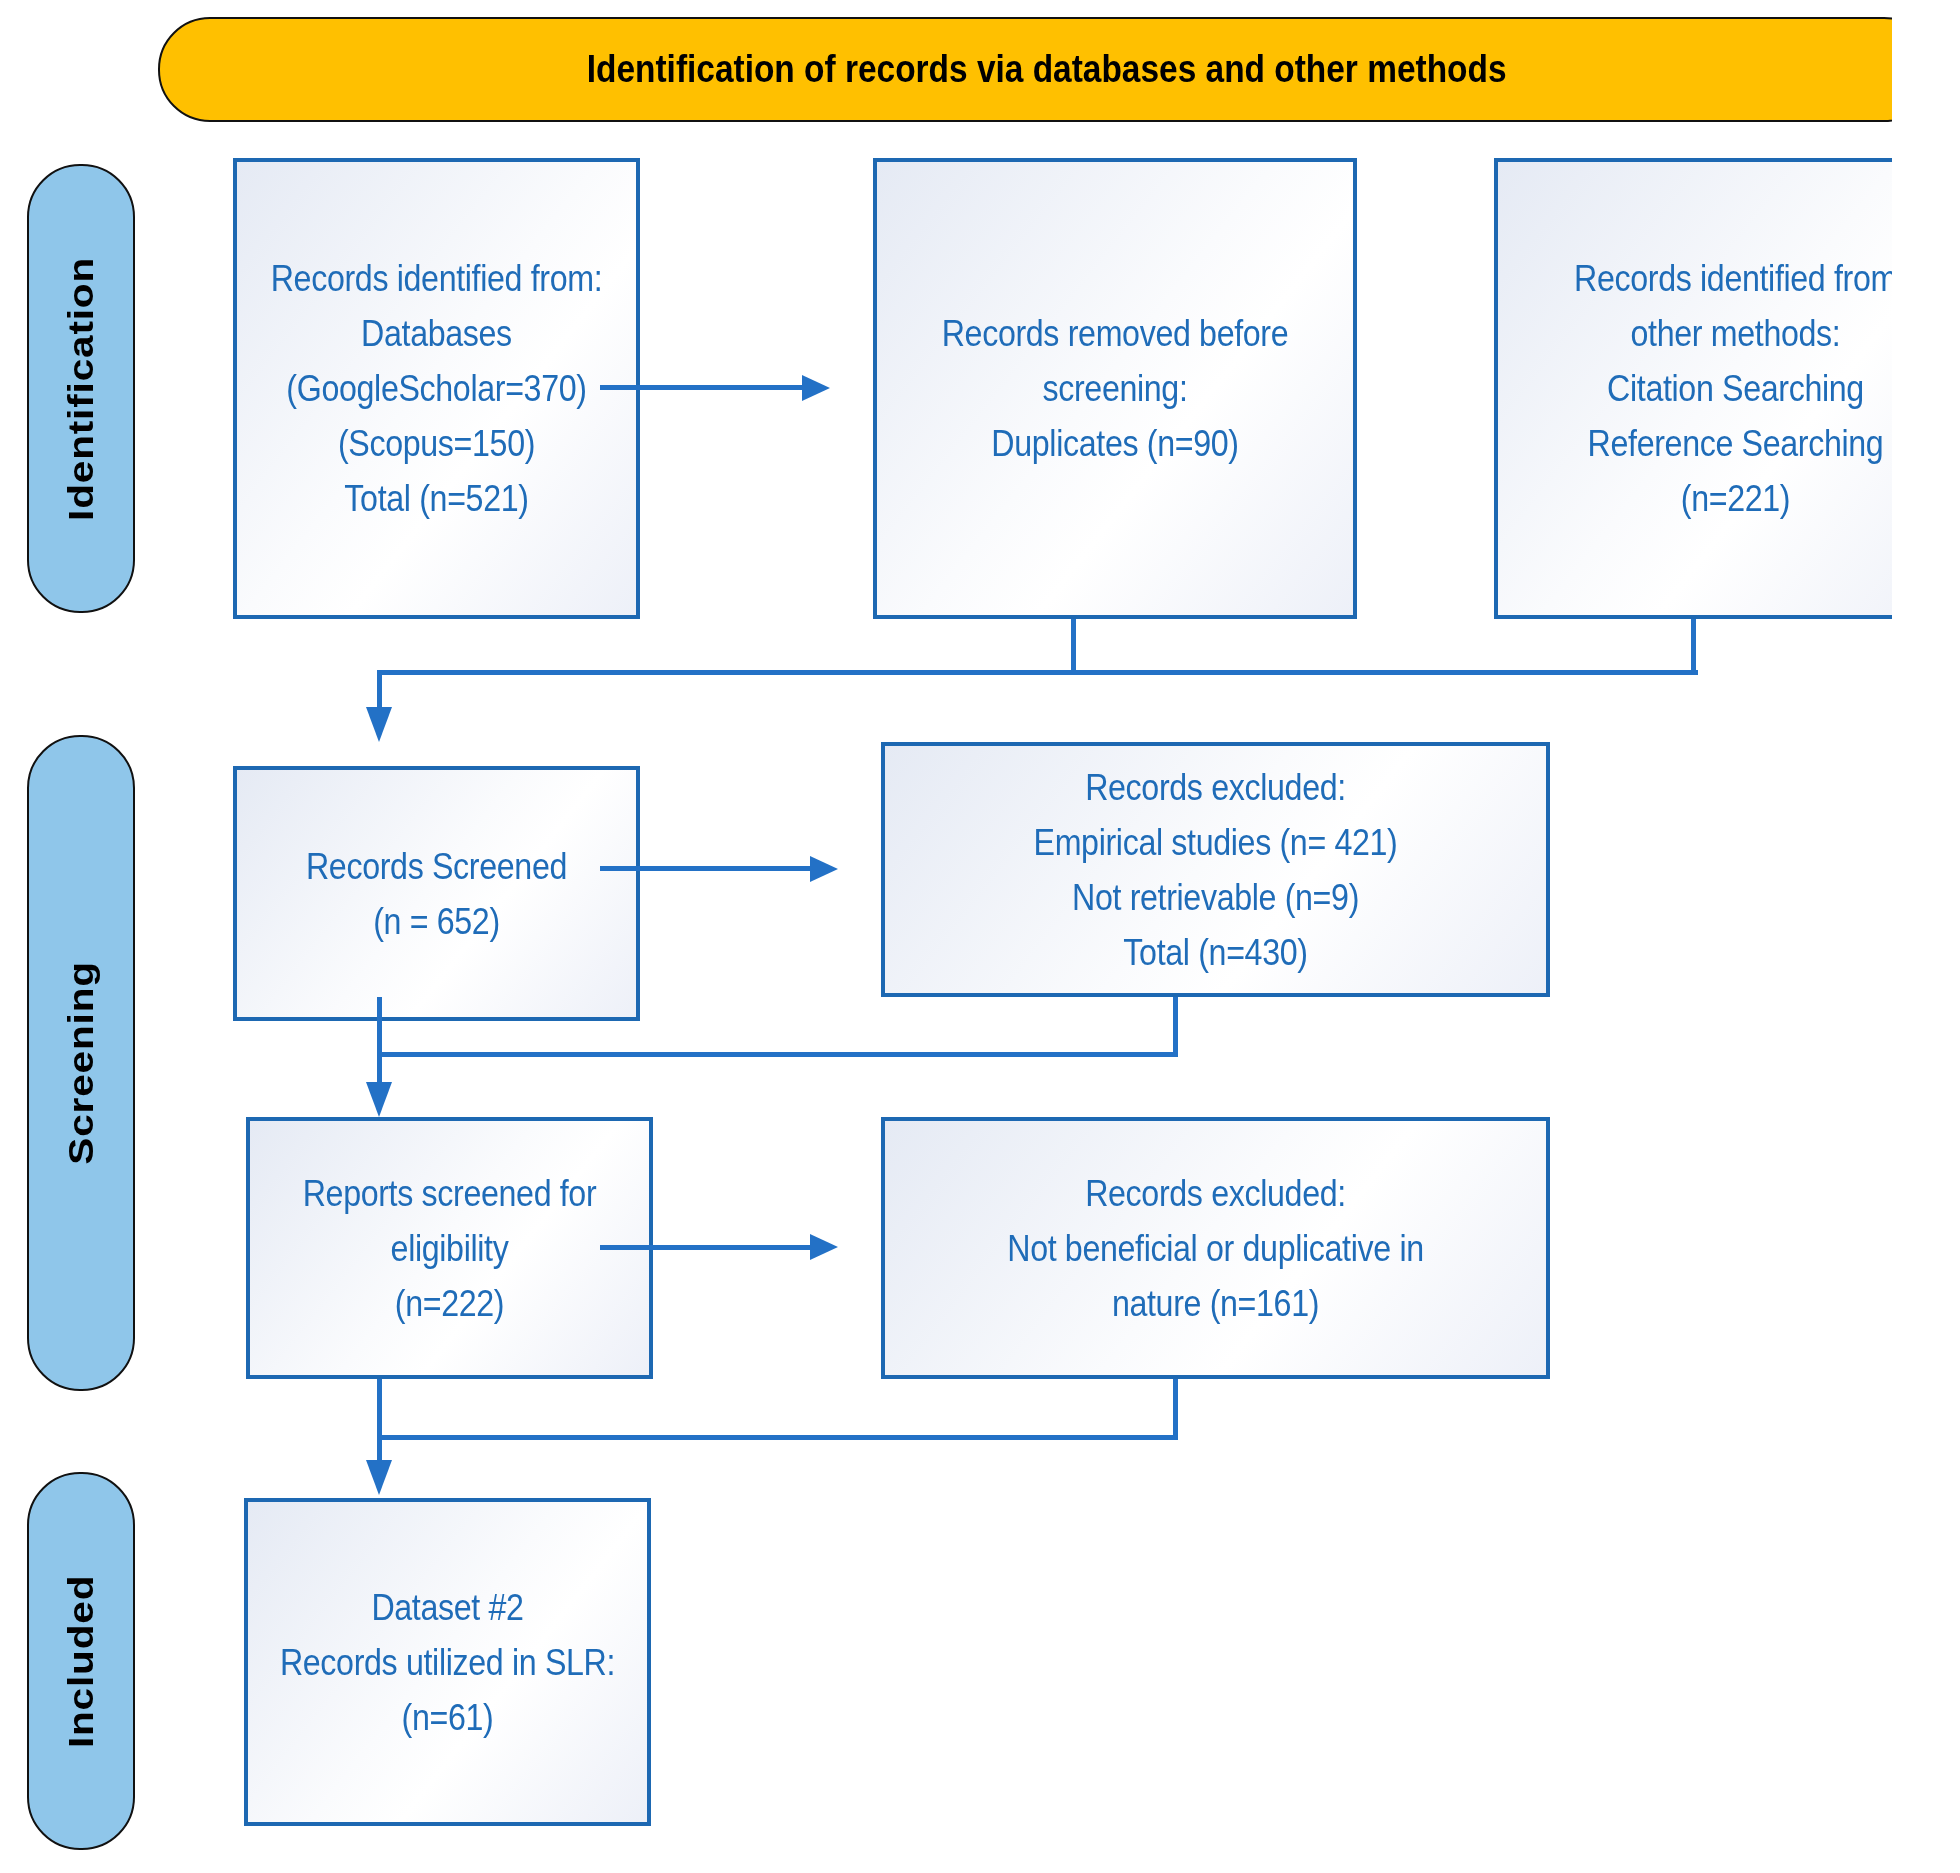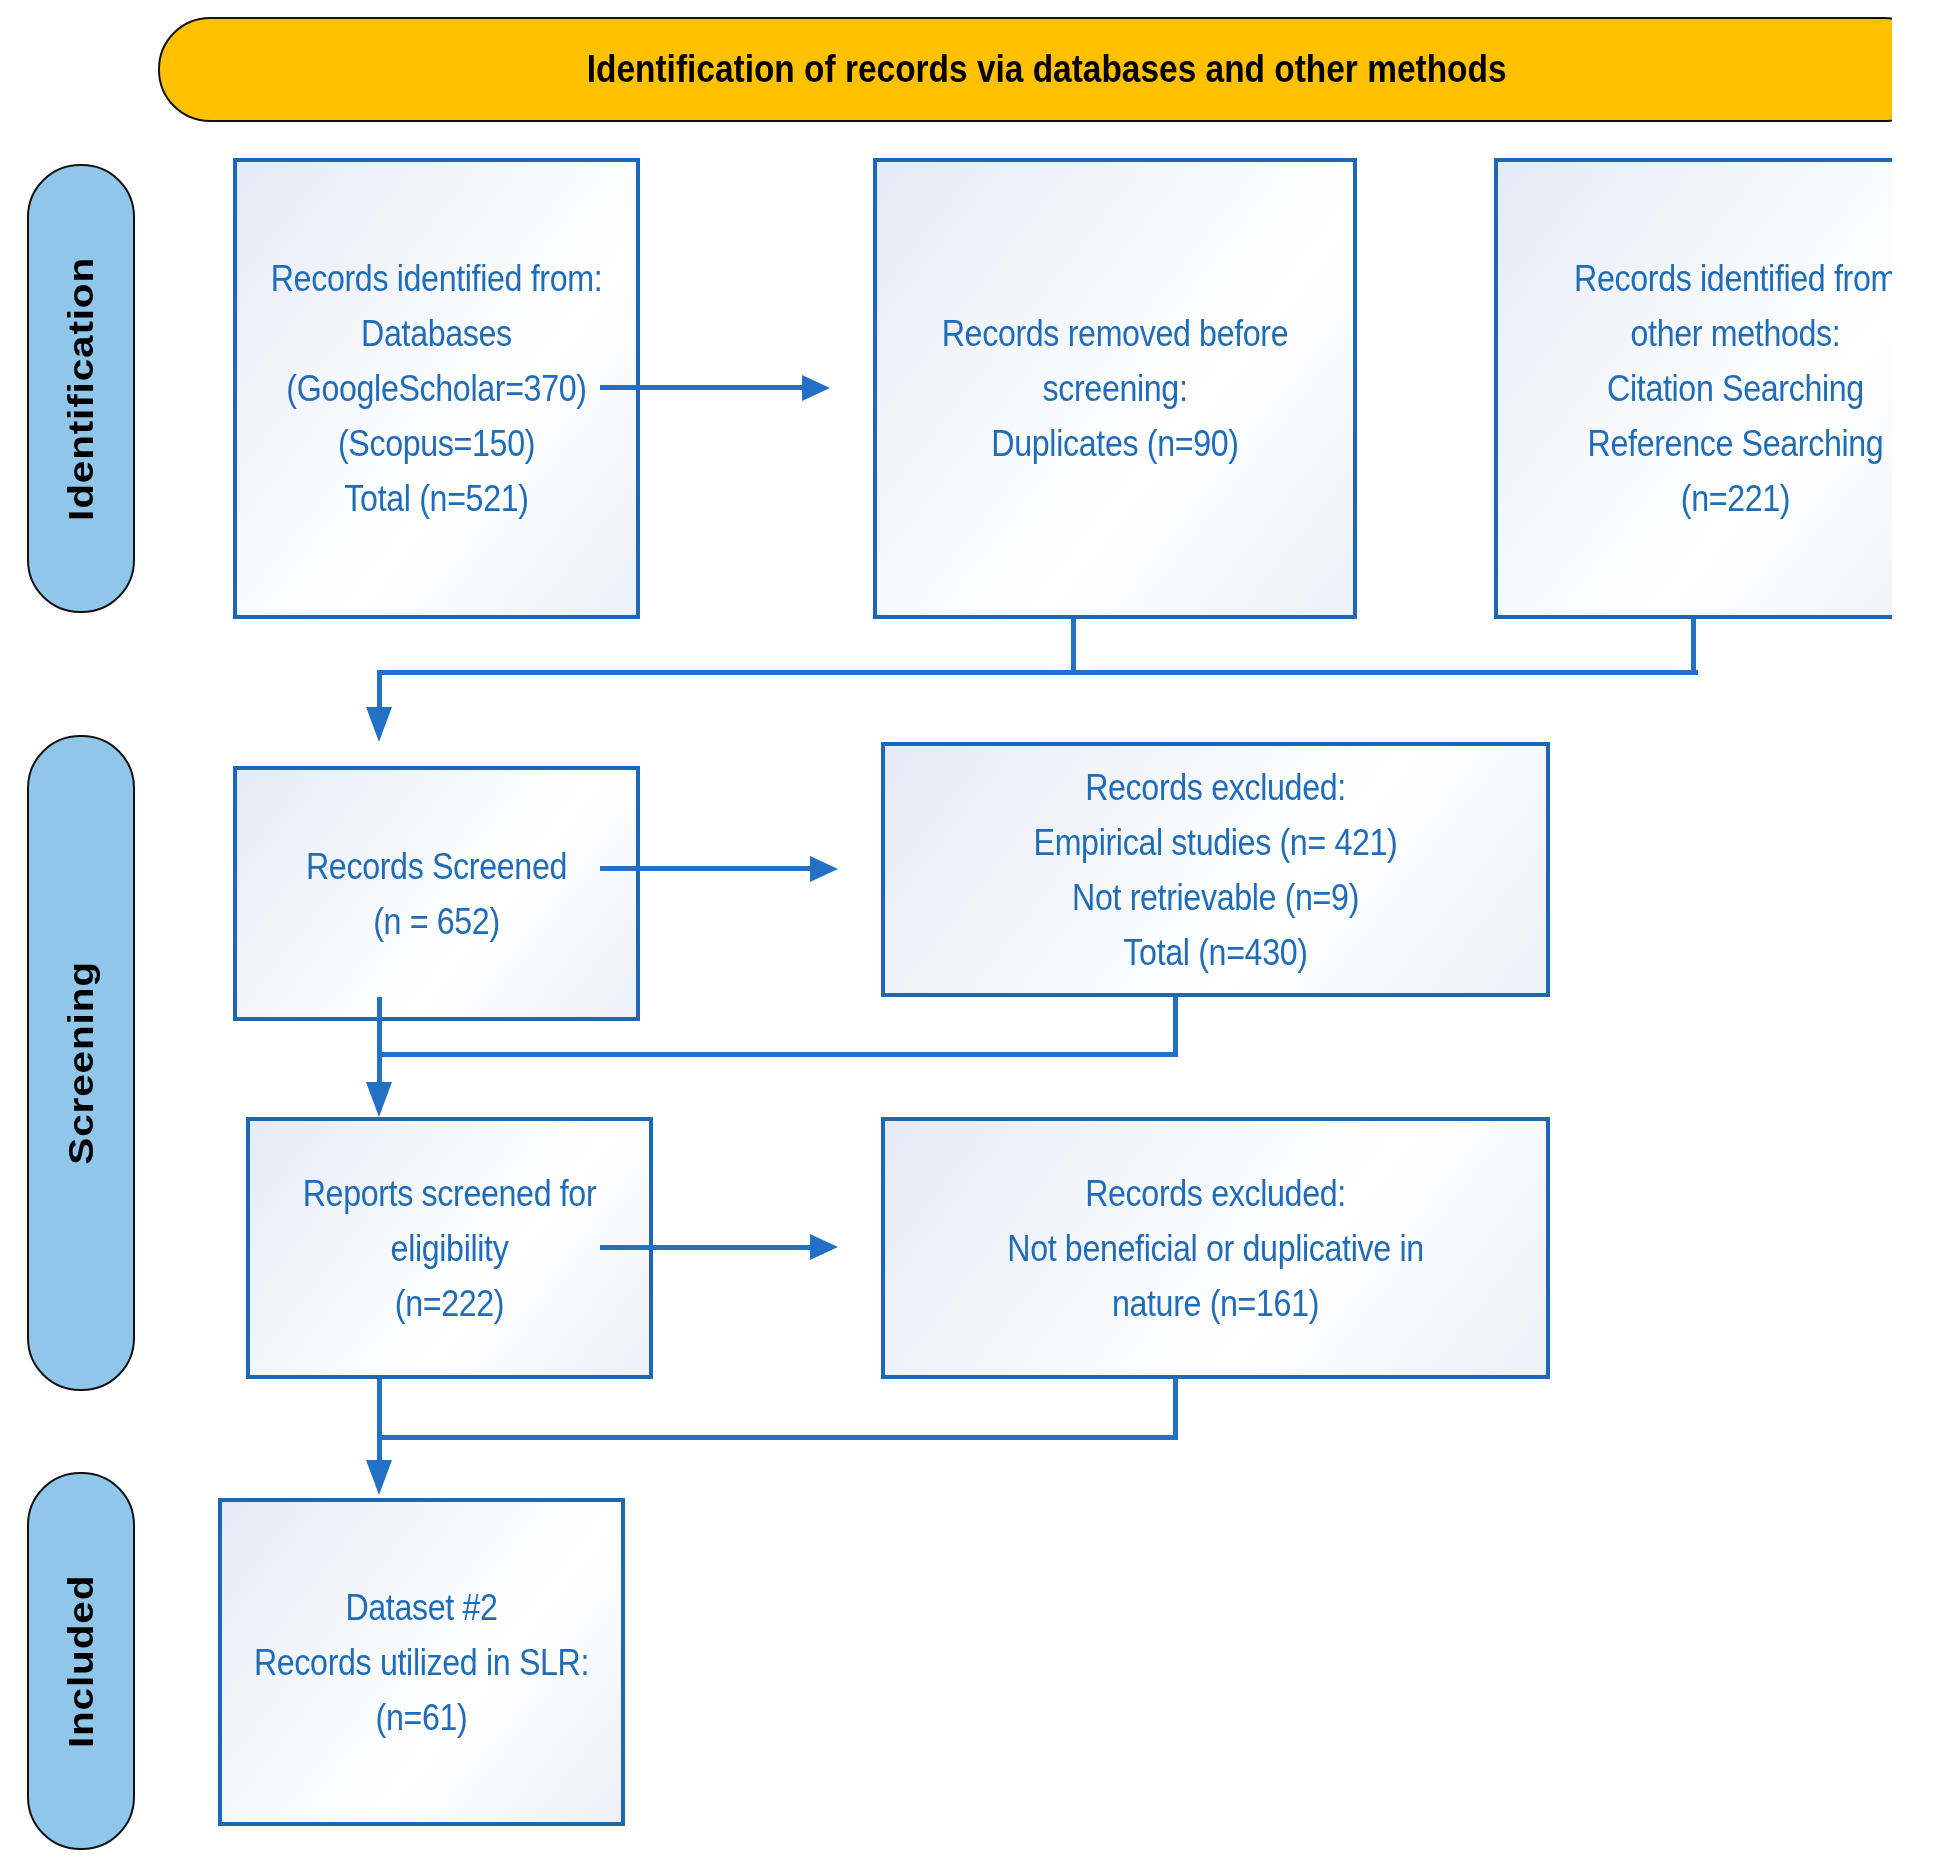--- a/index.html
+++ b/index.html
@@ -151,21 +151,21 @@
   </div>
 
   <div class="box" style="left:841px;top:1117px;width:669px;height:262px;">
     <div class="lines">
       <div>Records excluded:</div>
       <div>Not beneficial or duplicative in</div>
       <div>nature (n=161)</div>
     </div>
   </div>
 
-  <div class="box" style="left:178px;top:1498px;width:407px;height:328px;">
+  <div class="box" style="left:204px;top:1498px;width:407px;height:328px;">
     <div class="lines">
       <div>Dataset #2</div>
       <div>Records utilized in SLR:</div>
       <div>(n=61)</div>
     </div>
   </div>
 
   <div class="hline" style="left:600px;top:385px;width:206px;height:5px;"></div>
   <div class="arrow-right" style="left:802px;top:375px;"></div>
 

